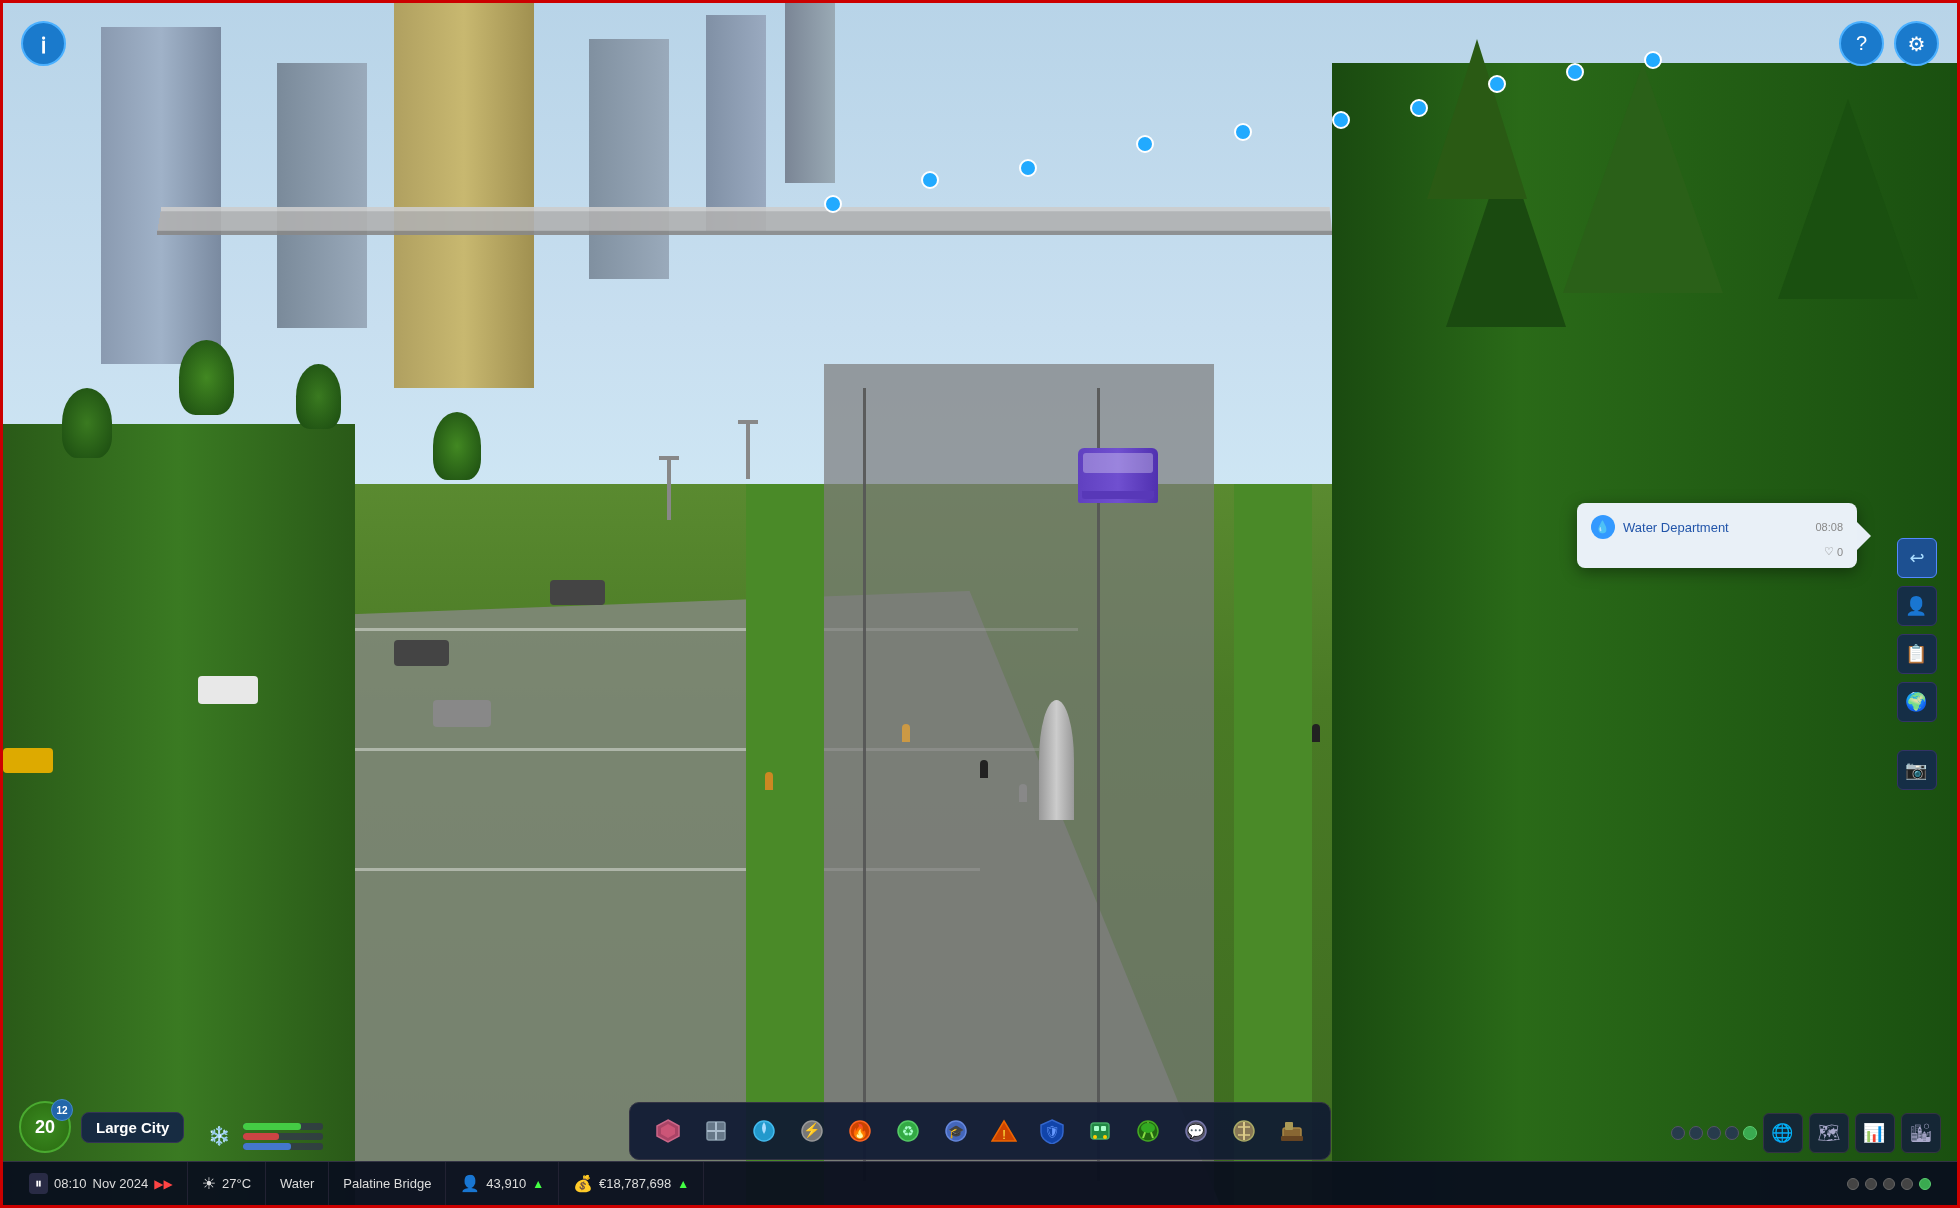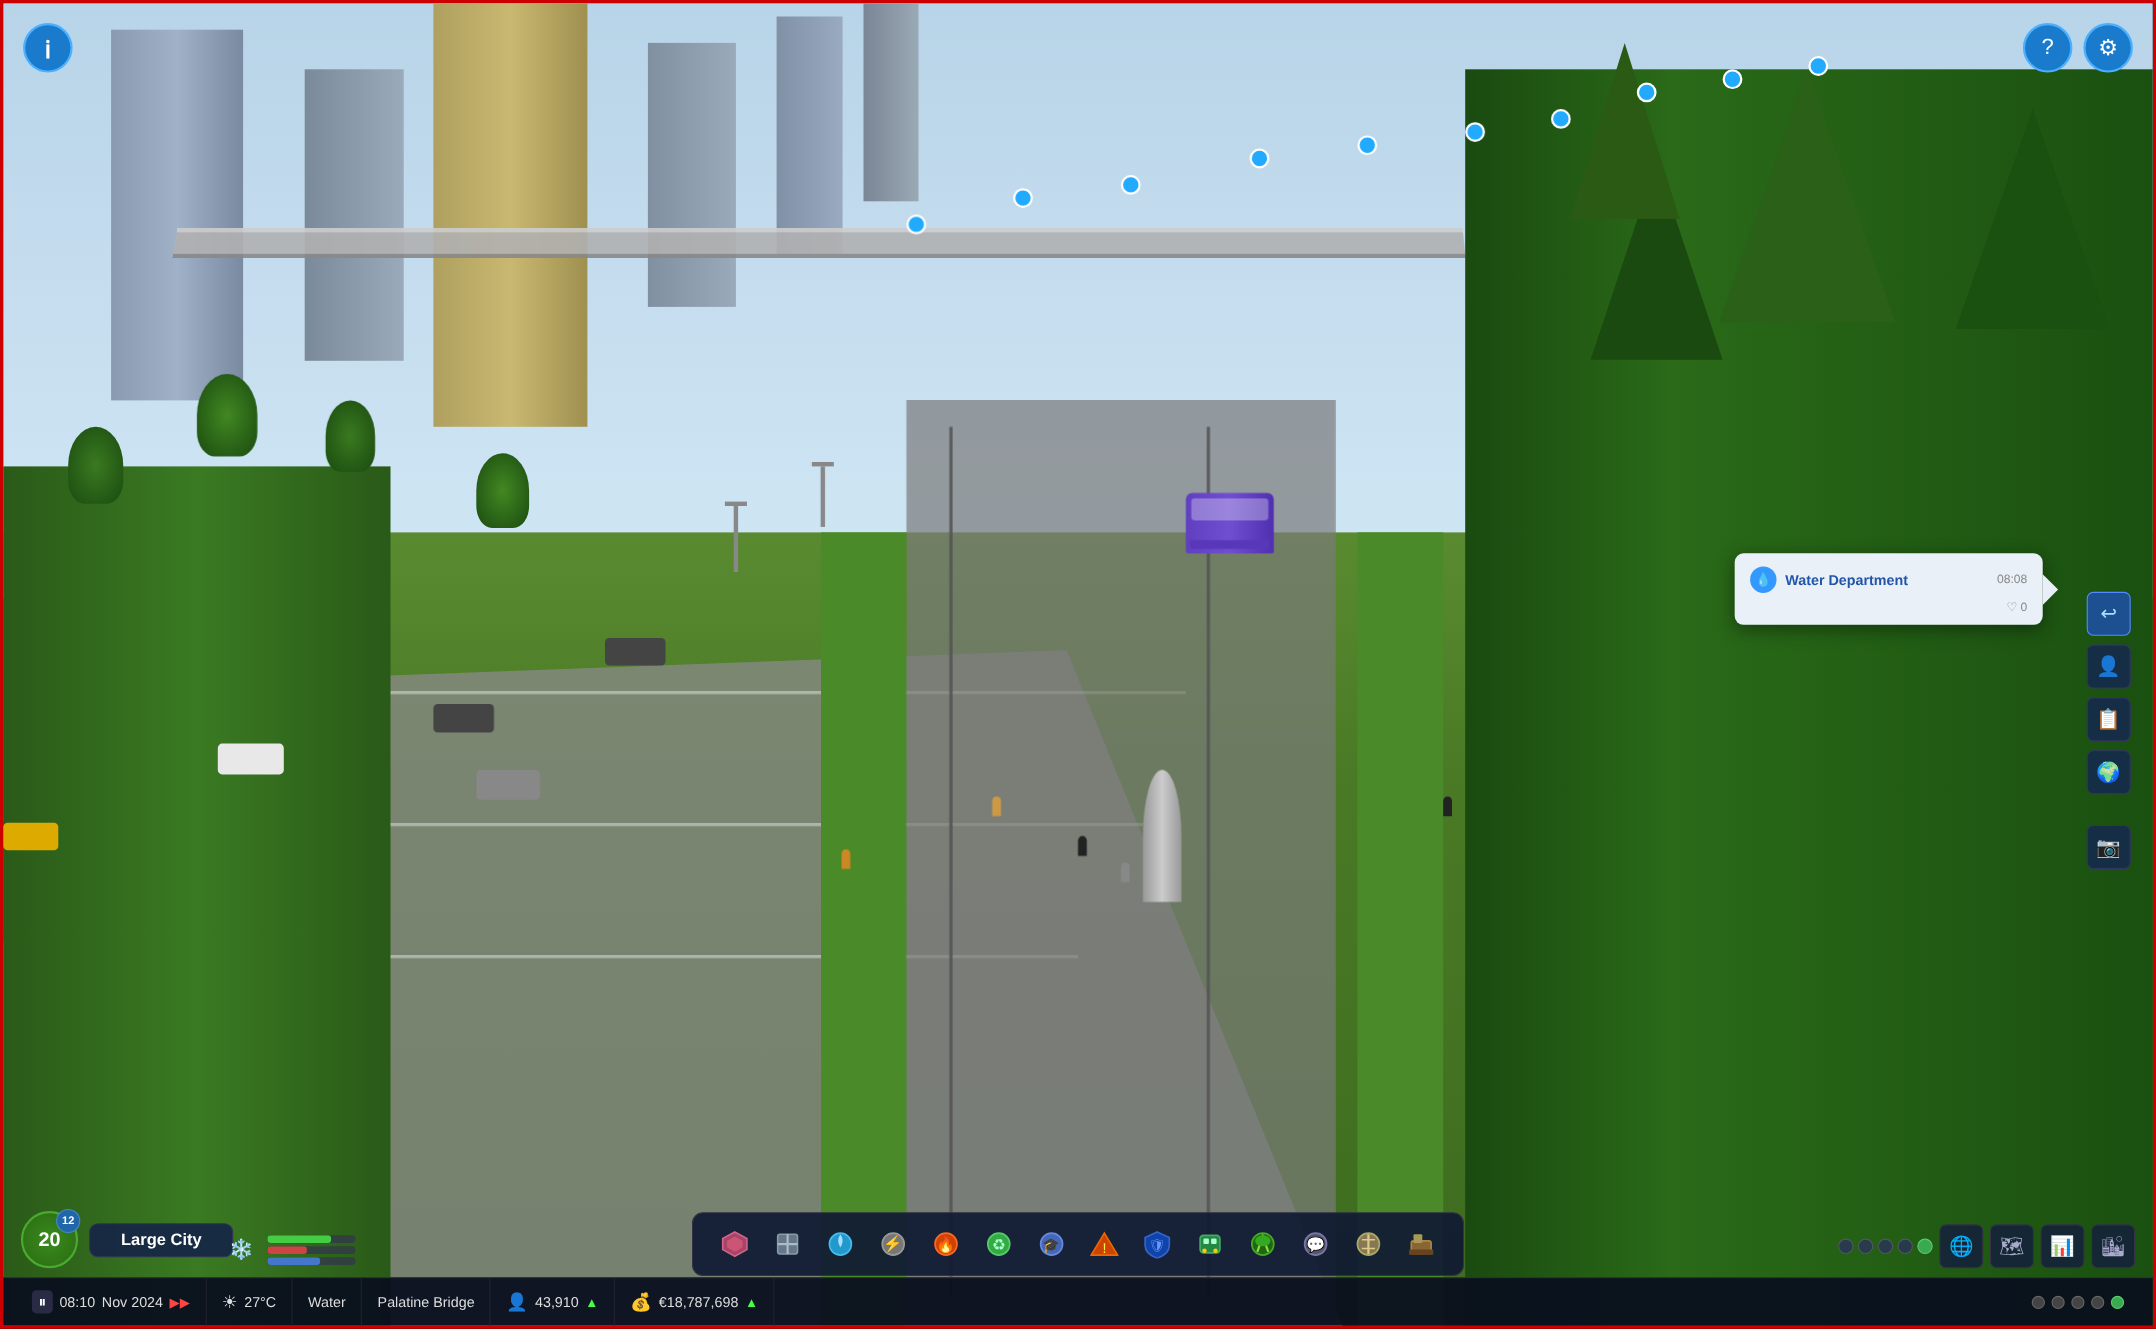--- a/index.html
+++ b/index.html
@@ -136,21 +136,21 @@
       width: 24px; height: 24px;
       background: #3399ff;
       border-radius: 50%;
       display: flex; align-items: center; justify-content: center;
       color: white; font-size: 12px;
       margin-right: 8px;
       flex-shrink: 0;
     }
     .news-dept-name {
       color: #2255aa;
-      font-weight: bold;
+      font-weight: normal;
       font-size: 13px;
       flex: 1;
     }
     .news-time {
       color: #888;
       font-size: 11px;
     }
     .news-body {
       color: #333;
       font-size: 12px;
@@ -297,21 +297,21 @@
       width: 22px; height: 22px;
       display: flex; align-items: center; justify-content: center;
       color: #fff;
       font-size: 10px;
       font-weight: bold;
       border: 1px solid #4488cc;
     }
     .city-name-plate {
       background: rgba(20,35,70,0.9);
       border-radius: 8px;
-      padding: 6px 28px;
+      padding: 6px 14px;
       border: 1px solid #335;
     }
     .city-name-text {
       color: #fff;
       font-size: 15px;
       font-weight: 600;
     }
     
     #milestone-area {
       position: absolute;

